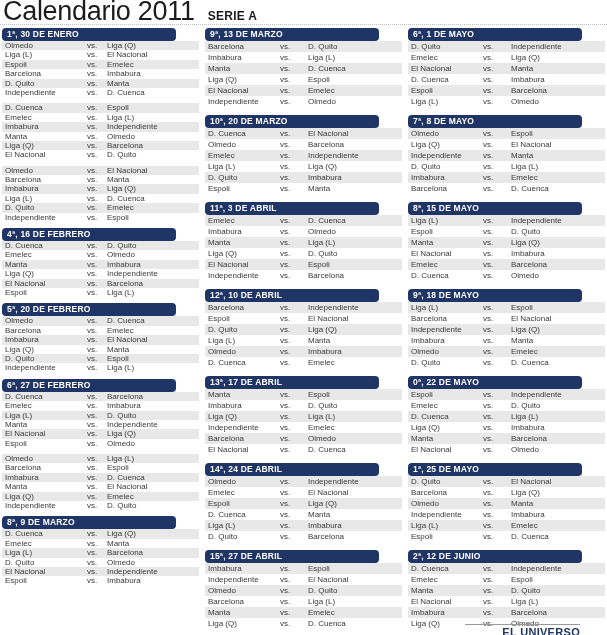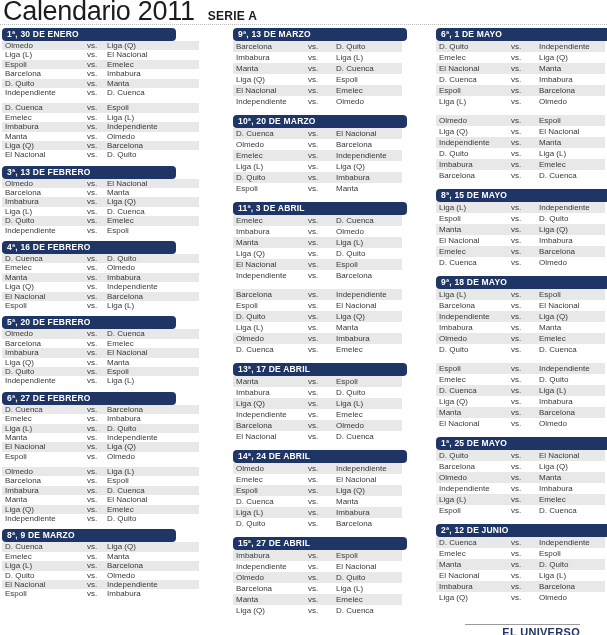--- a/index.html
+++ b/index.html
@@ -16,21 +16,21 @@
     display:inline-block;font-size:27px;line-height:21px;font-weight:500;
     color:#1c1c1c;letter-spacing:-0.3px;vertical-align:baseline;
   }
   .title-sub{
     display:inline-block;font-size:12px;font-weight:700;color:#1c1c1c;
     margin-left:13px;vertical-align:baseline;letter-spacing:0.3px;
   }
   .cols{display:flex;gap:6px;padding:3px 3px 0 2px;}
   .column{width:197px;flex:0 0 197px;}
   .section{margin-bottom:6px;}
-  .col-b .section{margin-bottom:8px;margin-left:28px;}
+  .col-b .section{margin-bottom:8px;}
   .section-header{
     background:#1f3566;color:#ffffff;font-size:8.5px;font-weight:700;
     height:13px;line-height:13px;padding-left:5px;border-radius:4px;
     width:174px;box-sizing:border-box;letter-spacing:0.2px;
     overflow:hidden;white-space:nowrap;
   }
   .rows{width:100%;}
   .match{
     display:grid;color:#3a3a3a;font-size:8px;padding-left:3px;
     box-sizing:border-box;overflow:hidden;white-space:nowrap;
@@ -129,21 +129,20 @@
 
   <div class="match">
     <span class="team-home">El Nacional</span>
     <span class="vs">vs.</span>
     <span class="team-away">D. Quito</span>
   </div>
 </div>
   </div>
 
   <div class="section">
-    <div class="section-header">3ª, 13 DE FEBRERO</div>
     <div class="rows">
   <div class="match">
     <span class="team-home">Olmedo</span>
     <span class="vs">vs.</span>
     <span class="team-away">El Nacional</span>
   </div>
 
   <div class="match">
     <span class="team-home">Barcelona</span>
     <span class="vs">vs.</span>
@@ -498,20 +497,21 @@
 
   <div class="match">
     <span class="team-home">Independiente</span>
     <span class="vs">vs.</span>
     <span class="team-away">Barcelona</span>
   </div>
 </div>
   </div>
 
   <div class="section">
+    <div class="section-header">12ª, 10 DE ABRIL</div>
     <div class="rows">
   <div class="match">
     <span class="team-home">Barcelona</span>
     <span class="vs">vs.</span>
     <span class="team-away">Independiente</span>
   </div>
 
   <div class="match">
     <span class="team-home">Espoli</span>
     <span class="vs">vs.</span>
@@ -703,20 +703,21 @@
 
   <div class="match">
     <span class="team-home">Liga (L)</span>
     <span class="vs">vs.</span>
     <span class="team-away">Olmedo</span>
   </div>
 </div>
   </div>
 
   <div class="section">
+    <div class="section-header">7ª, 8 DE MAYO</div>
     <div class="rows">
   <div class="match">
     <span class="team-home">Olmedo</span>
     <span class="vs">vs.</span>
     <span class="team-away">Espoli</span>
   </div>
 
   <div class="match">
     <span class="team-home">Liga (Q)</span>
     <span class="vs">vs.</span>
@@ -825,20 +826,21 @@
 
   <div class="match">
     <span class="team-home">D. Quito</span>
     <span class="vs">vs.</span>
     <span class="team-away">D. Cuenca</span>
   </div>
 </div>
   </div>
 
   <div class="section">
+    <div class="section-header">0ª, 22 DE MAYO</div>
     <div class="rows">
   <div class="match">
     <span class="team-home">Espoli</span>
     <span class="vs">vs.</span>
     <span class="team-away">Independiente</span>
   </div>
 
   <div class="match">
     <span class="team-home">Emelec</span>
     <span class="vs">vs.</span>

